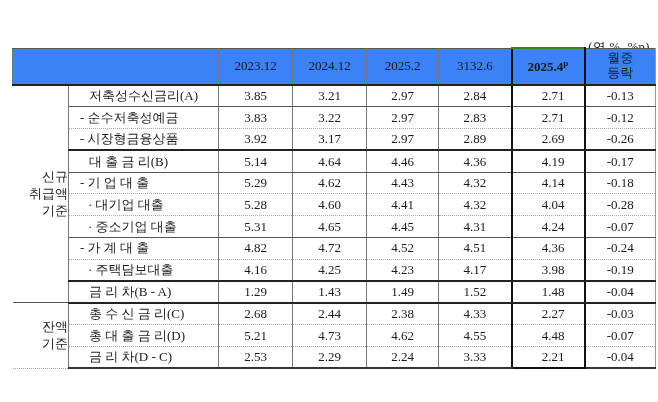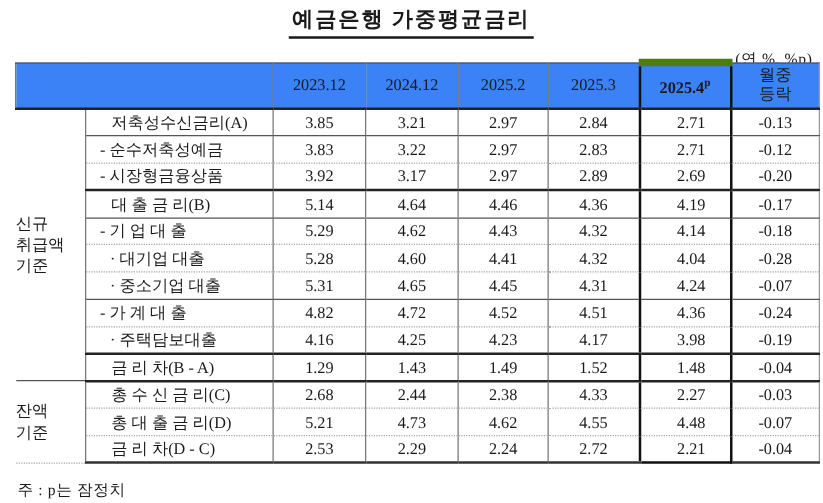--- a/index.html
+++ b/index.html
@@ -19,26 +19,26 @@
     border-collapse:collapse; table-layout:fixed;
   }
   th, td { font-size:13px; font-weight:normal; padding:0; vertical-align:middle; }
   thead th {
     background:#3b82f6; height:37px; text-align:center;
     border-top:1px solid #555; border-bottom:2px solid #222;
     border-left:1px solid #777; border-right:1px solid #777;
     line-height:1.15;
   }
   thead th.corner { border-left:1px solid #777; }
-  thead th.hl { border-left:2px solid #111; border-right:2px solid #111; border-top:6px solid #4d7c0f; font-weight:bold; }
+  thead th.hl { border-left:2px solid #111; border-right:2px solid #111; border-top:2px solid #4d7c0f; font-weight:bold; }
   thead th.hl sup { font-size:9px; }
   thead th.chg { border-right:1px solid #999; white-space:pre-line; }
   tbody td { height:21.8px; }
   td.g {
-    text-align:left; white-space:pre-line; line-height:1.3;
+    text-align:right; white-space:pre-line; line-height:1.3;
     border-right:1px solid #777; border-left:none;
   }
   td.g1 { border-bottom:2px solid #222; }
   td.g2 { border-bottom:2px solid #333; }
   td.lbl { text-align:left; border-left:1px solid #777; border-right:1px solid #777; }
   td.i0 { padding-left:20px; }
   td.i1 { padding-left:11px; }
   td.i2 { padding-left:19px; }
   td.v { text-align:center; border-left:1px solid #777; }
   td.hl { border-left:2px solid #111; border-right:2px solid #111;padding-left:10px; }
@@ -48,44 +48,41 @@
   tr.bt td { border-bottom:2px solid #222; }
   tr.bb td { border-bottom:2px solid #333; }
   tr.bb td.hl { border-bottom:2px solid #111; }
   .footnote { position:absolute; top:384px; left:14px; font-size:12.5px; letter-spacing:0.5px; }
 </style>
 </head>
 <body>
 
 <div class="page">
 
-  <div class="title-wrap">
-    <span class="title">예금은행 가중평균금리</span>
-  </div>
 
   <div class="unit">(연 %, %p)</div>
 
   <table class="rates">
     <colgroup>
       <col style="width:56px">
         <col style="width:150px">
         <col style="width:74px">
         <col style="width:74px">
       <col style="width:72px">
         <col style="width:73px">
         <col style="width:73px">
         <col style="width:71px">
     </colgroup>
     <thead>
       <tr>
         <th colspan="2" class="corner"></th>
         <th>2023.12</th>
         <th>2024.12</th>
         <th>2025.2</th>
-        <th>2025.3</th>
+        <th>3132.6</th>
         <th class="hl"><span>2025.4</span><sup>p</sup></th>
         <th class="chg">월중
 등락</th>
       </tr>
     </thead>
     <tbody>
       <tr class="bs">
         <td class="g g1" rowspan="10">신규
 취급액
 기준</td>
@@ -106,21 +103,21 @@
         <td class="v hl">2.71</td>
         <td class="v chg">-0.12</td>
       </tr>
       <tr class="bt">
         <td class="lbl i1">- 시장형금융상품</td>
         <td class="v">3.92</td>
         <td class="v">3.17</td>
         <td class="v">2.97</td>
         <td class="v">2.89</td>
         <td class="v hl">2.69</td>
-        <td class="v chg">-0.20</td>
+        <td class="v chg">-0.26</td>
       </tr>
       <tr class="bs">
         <td class="lbl i0">대 출 금 리(B)</td>
         <td class="v">5.14</td>
         <td class="v">4.64</td>
         <td class="v">4.46</td>
         <td class="v">4.36</td>
         <td class="v hl">4.19</td>
         <td class="v chg">-0.17</td>
       </tr>
@@ -196,22 +193,21 @@
         <td class="v">4.62</td>
         <td class="v">4.55</td>
         <td class="v hl">4.48</td>
         <td class="v chg">-0.07</td>
       </tr>
       <tr class="bb">
         <td class="lbl i0">금 리 차(D - C)</td>
         <td class="v">2.53</td>
         <td class="v">2.29</td>
         <td class="v">2.24</td>
-        <td class="v">2.72</td>
+        <td class="v">3.33</td>
         <td class="v hl">2.21</td>
         <td class="v chg">-0.04</td>
       </tr>
     </tbody>
   </table>
 
-  <div class="footnote">주 : p는 잠정치</div>
 
 </div>
 
 </body></html>

